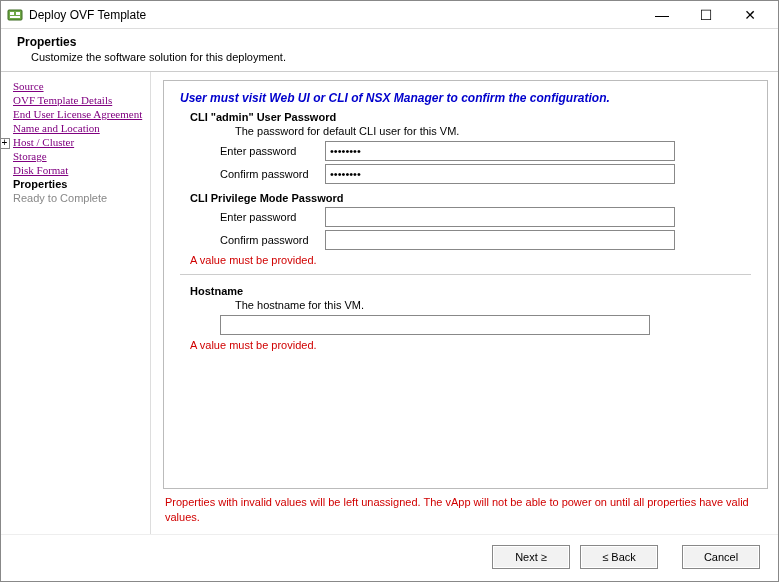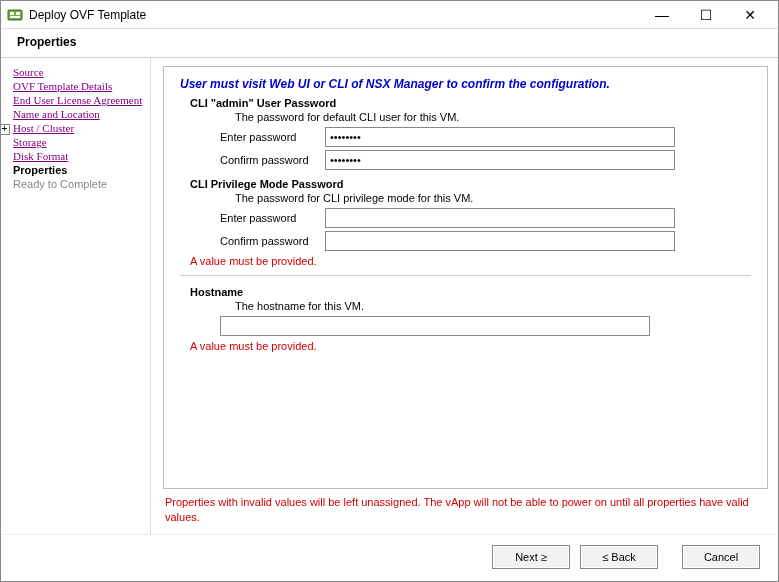--- a/index.html
+++ b/index.html
@@ -52,20 +52,21 @@
       </svg>
     </span>
     <span class="title">Deploy OVF Template</span>
     <span class="winbtn">—</span>
     <span class="winbtn">☐</span>
     <span class="winbtn">✕</span>
   </div>
 
   <div class="header">
     <div class="htitle">Properties</div>
+    <div class="hdesc">Customize the software solution for this deployment.</div>
   </div>
 
   <div class="body">
     <div class="sidebar">
       <a class="nav-item visited">Source</a>
       <a class="nav-item visited">OVF Template Details</a>
       <a class="nav-item visited">End User License Agreement</a>
       <a class="nav-item visited">Name and Location</a>
       <div class="nav-row">
         <span class="expander">+</span>
@@ -91,21 +92,20 @@
               <input type="password" class="fieldinput" value="********" style="">
             </div>
             <div class="fieldrow">
               <span class="fieldlabel">Confirm password</span>
               <input type="password" class="fieldinput" value="********" style="">
             </div>
           </div>
 
           <div class="section">
             <div class="subhead">CLI Privilege Mode Password</div>
-            <div class="desc">The password for CLI privilege mode for this VM.</div>
             <div class="fieldrow">
               <span class="fieldlabel">Enter password</span>
               <input type="password" class="fieldinput" value="" style="">
             </div>
             <div class="fieldrow">
               <span class="fieldlabel">Confirm password</span>
               <input type="password" class="fieldinput" value="" style="">
             </div>
             <div class="err">A value must be provided.</div>
           </div>

